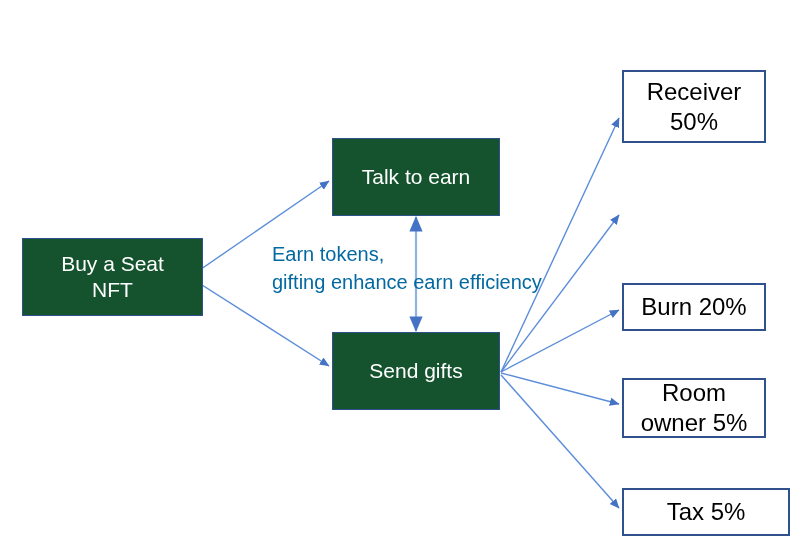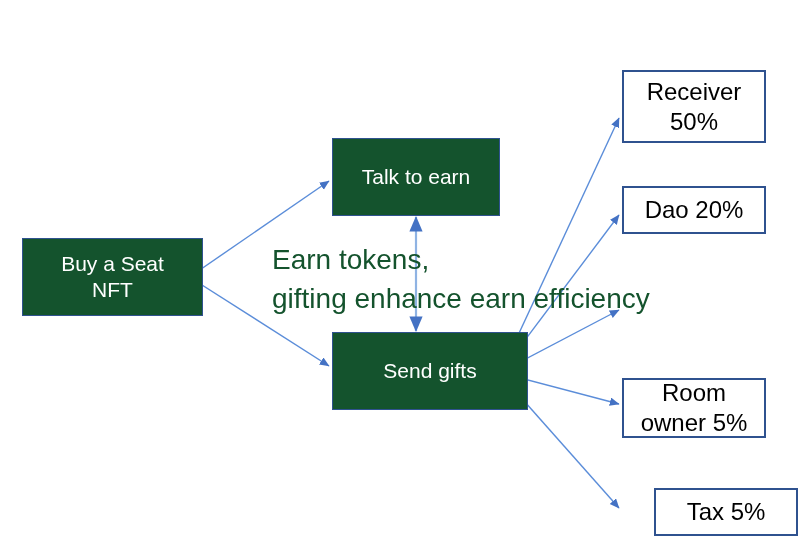--- a/index.html
+++ b/index.html
@@ -48,22 +48,22 @@
     border: 2px solid #2F528F;
     color: #000000;
     font-size: 24px;
   }
   .node-label {
     white-space: pre-line;
     padding: 0 6px;
   }
   .caption {
     position: absolute;
-    font-size: 28px;
-    color: #14532d;
+    font-size: 20px;
+    color: #0369a1;
     line-height: 1.4;
     white-space: pre-line;
     text-align: left;
   }
 </style>
 </head>
 <body>
 
 <div id="canvas">
 
@@ -92,39 +92,39 @@
 
   <div class="node node-filled" style="left:22px; top:238px; width:181px; height:78px;">
     <span class="node-label">Buy a Seat
 NFT</span>
   </div>
 
   <div class="node node-filled" style="left:332px; top:138px; width:168px; height:78px;">
     <span class="node-label">Talk to earn</span>
   </div>
 
-  <div class="node node-filled" style="left:332px; top:332px; width:196px; height:78px;">
+  <div class="node node-filled" style="left:332px; top:332px; width:168px; height:78px;">
     <span class="node-label">Send gifts</span>
   </div>
 
   <div class="node node-outline" style="left:622px; top:70px; width:144px; height:73px;">
     <span class="node-label">Receiver
 50%</span>
   </div>
 
-  <div class="node node-outline" style="left:622px; top:186px; width:144px; height:48px;">
-    <span class="node-label">Dao 20%</span>
+
+  <div class="node node-outline" style="left:622px; top:283px; width:144px; height:48px;">
+    <span class="node-label">Burn 20%</span>
   </div>
-
 
   <div class="node node-outline" style="left:622px; top:378px; width:144px; height:60px;">
     <span class="node-label">Room
 owner 5%</span>
   </div>
 
-  <div class="node node-outline" style="left:654px; top:488px; width:144px; height:48px;text-align:right;">
+  <div class="node node-outline" style="left:622px; top:488px; width:168px; height:48px;text-align:right;">
     <span class="node-label">Tax 5%</span>
   </div>
 
   <div class="caption" style="left:272px; top:240px;">Earn tokens,
 gifting enhance earn efficiency</div>
 
 </div>
 
 </body></html>

